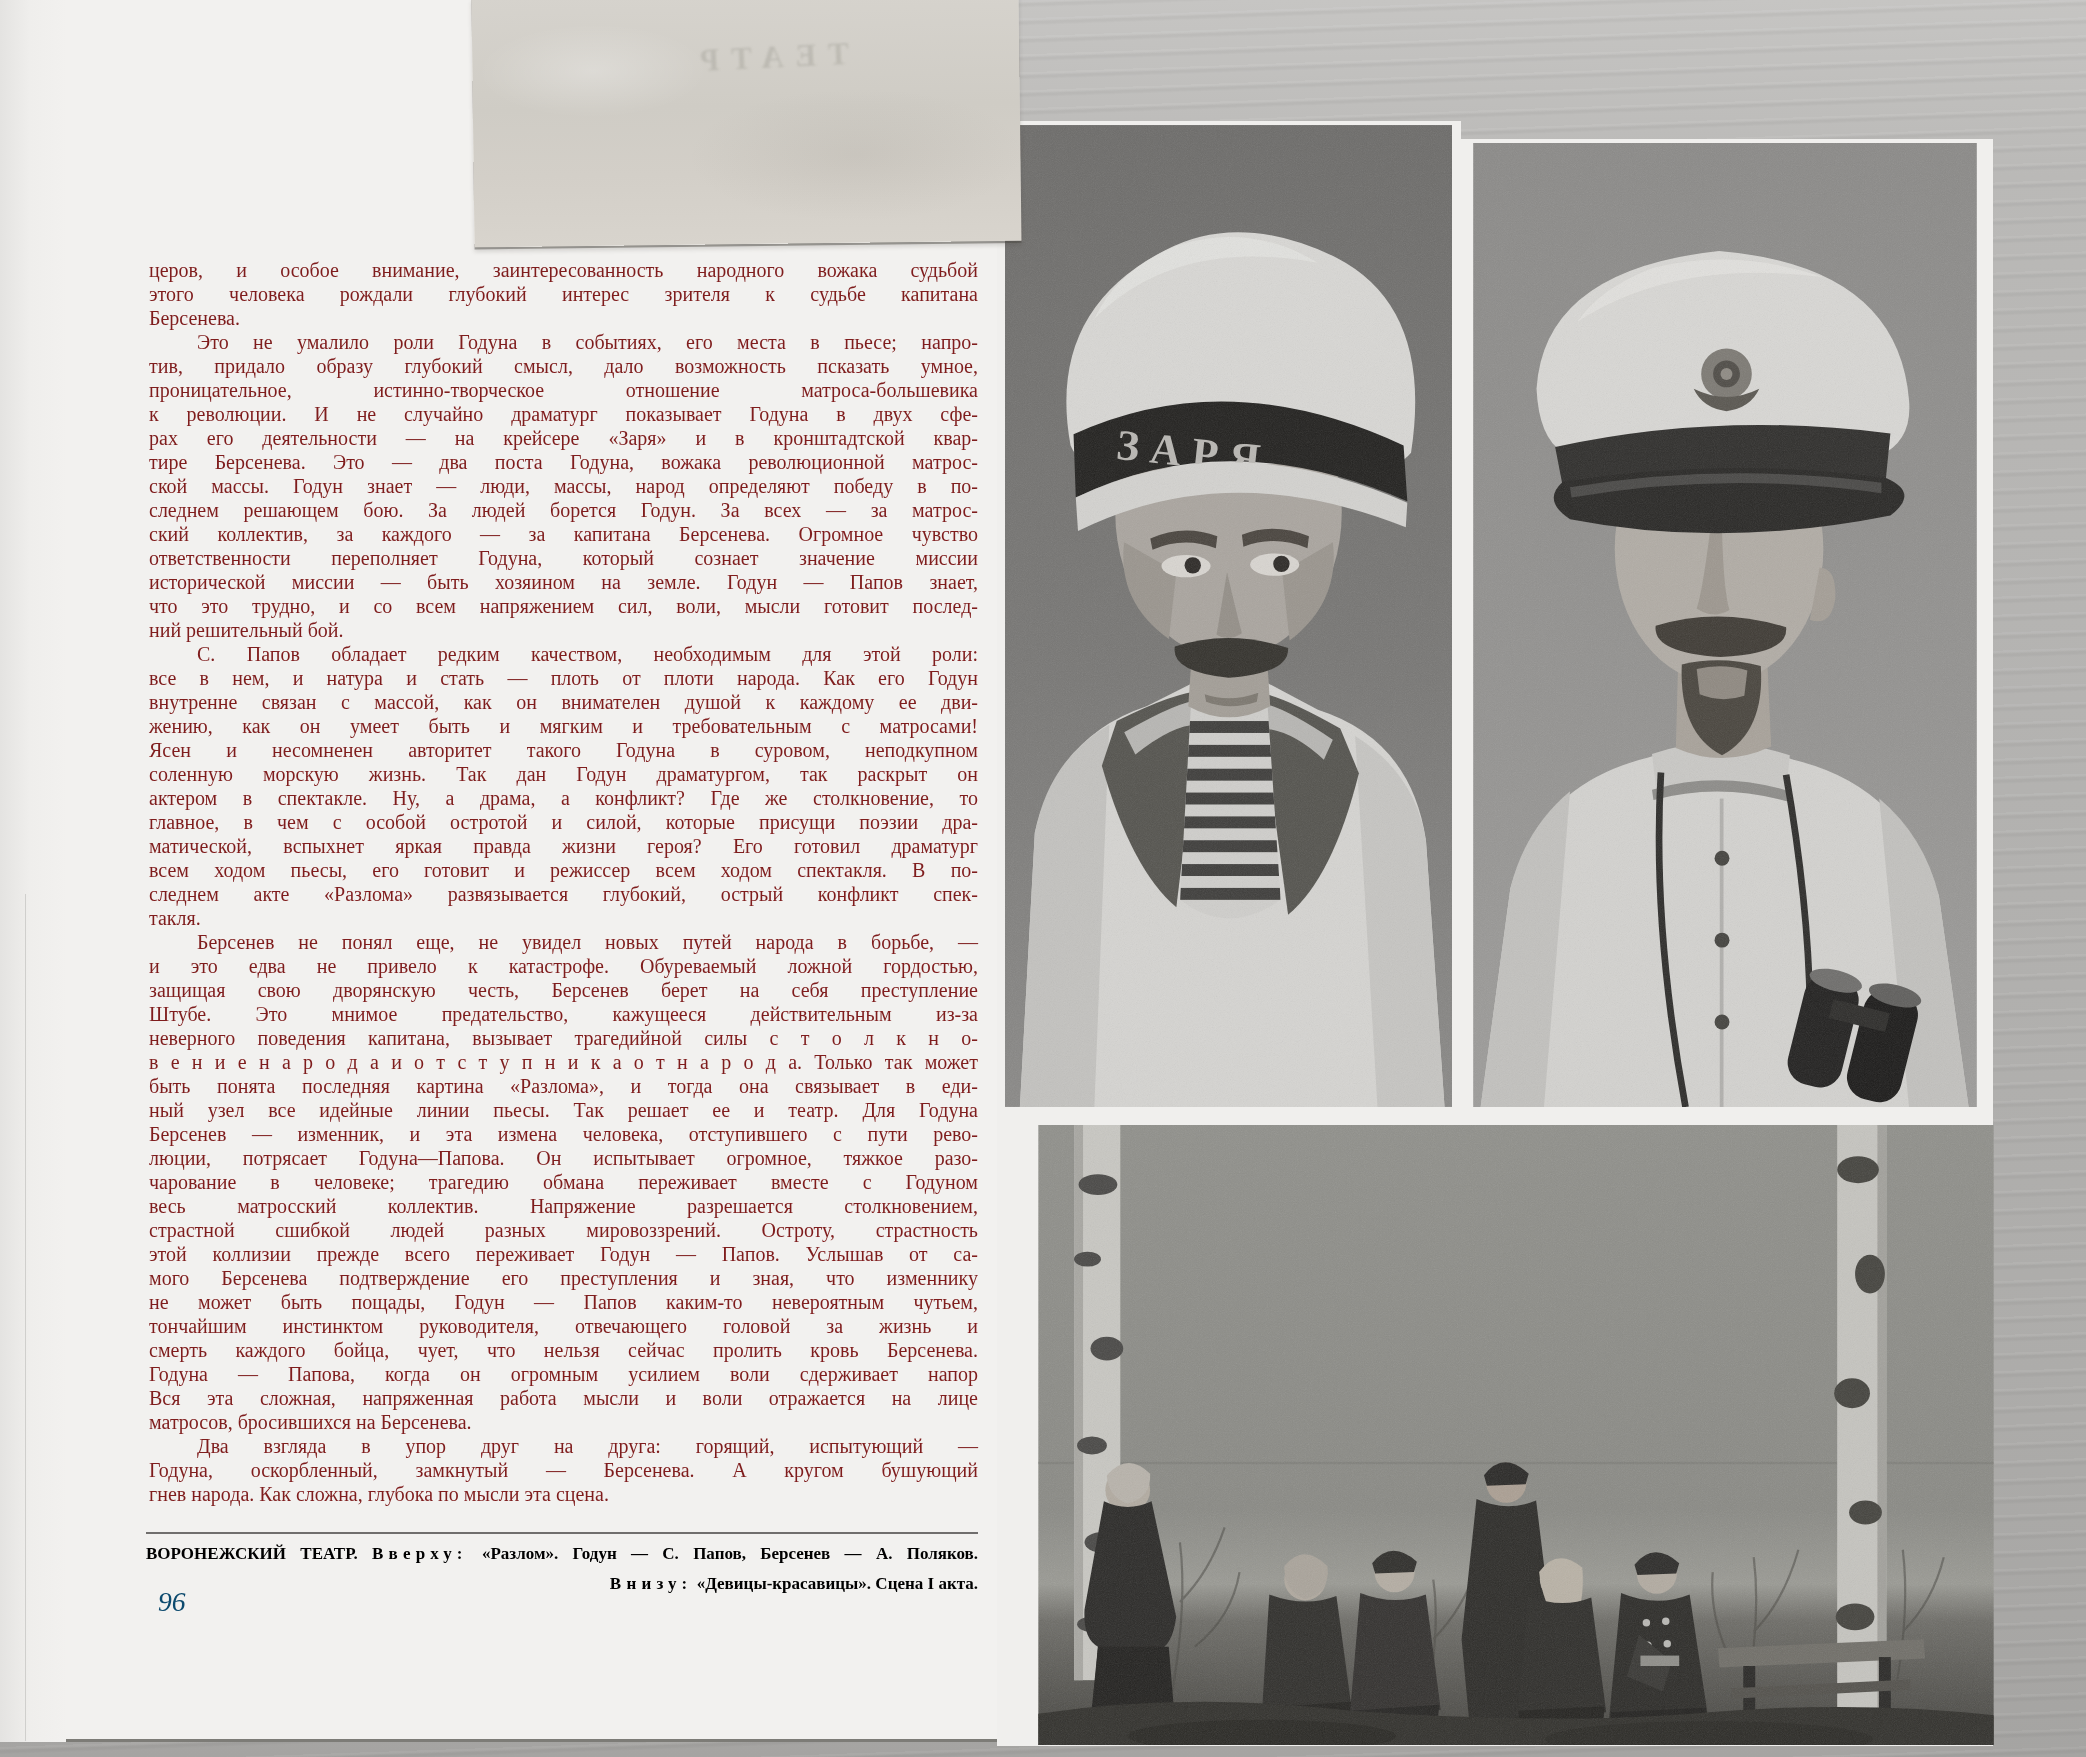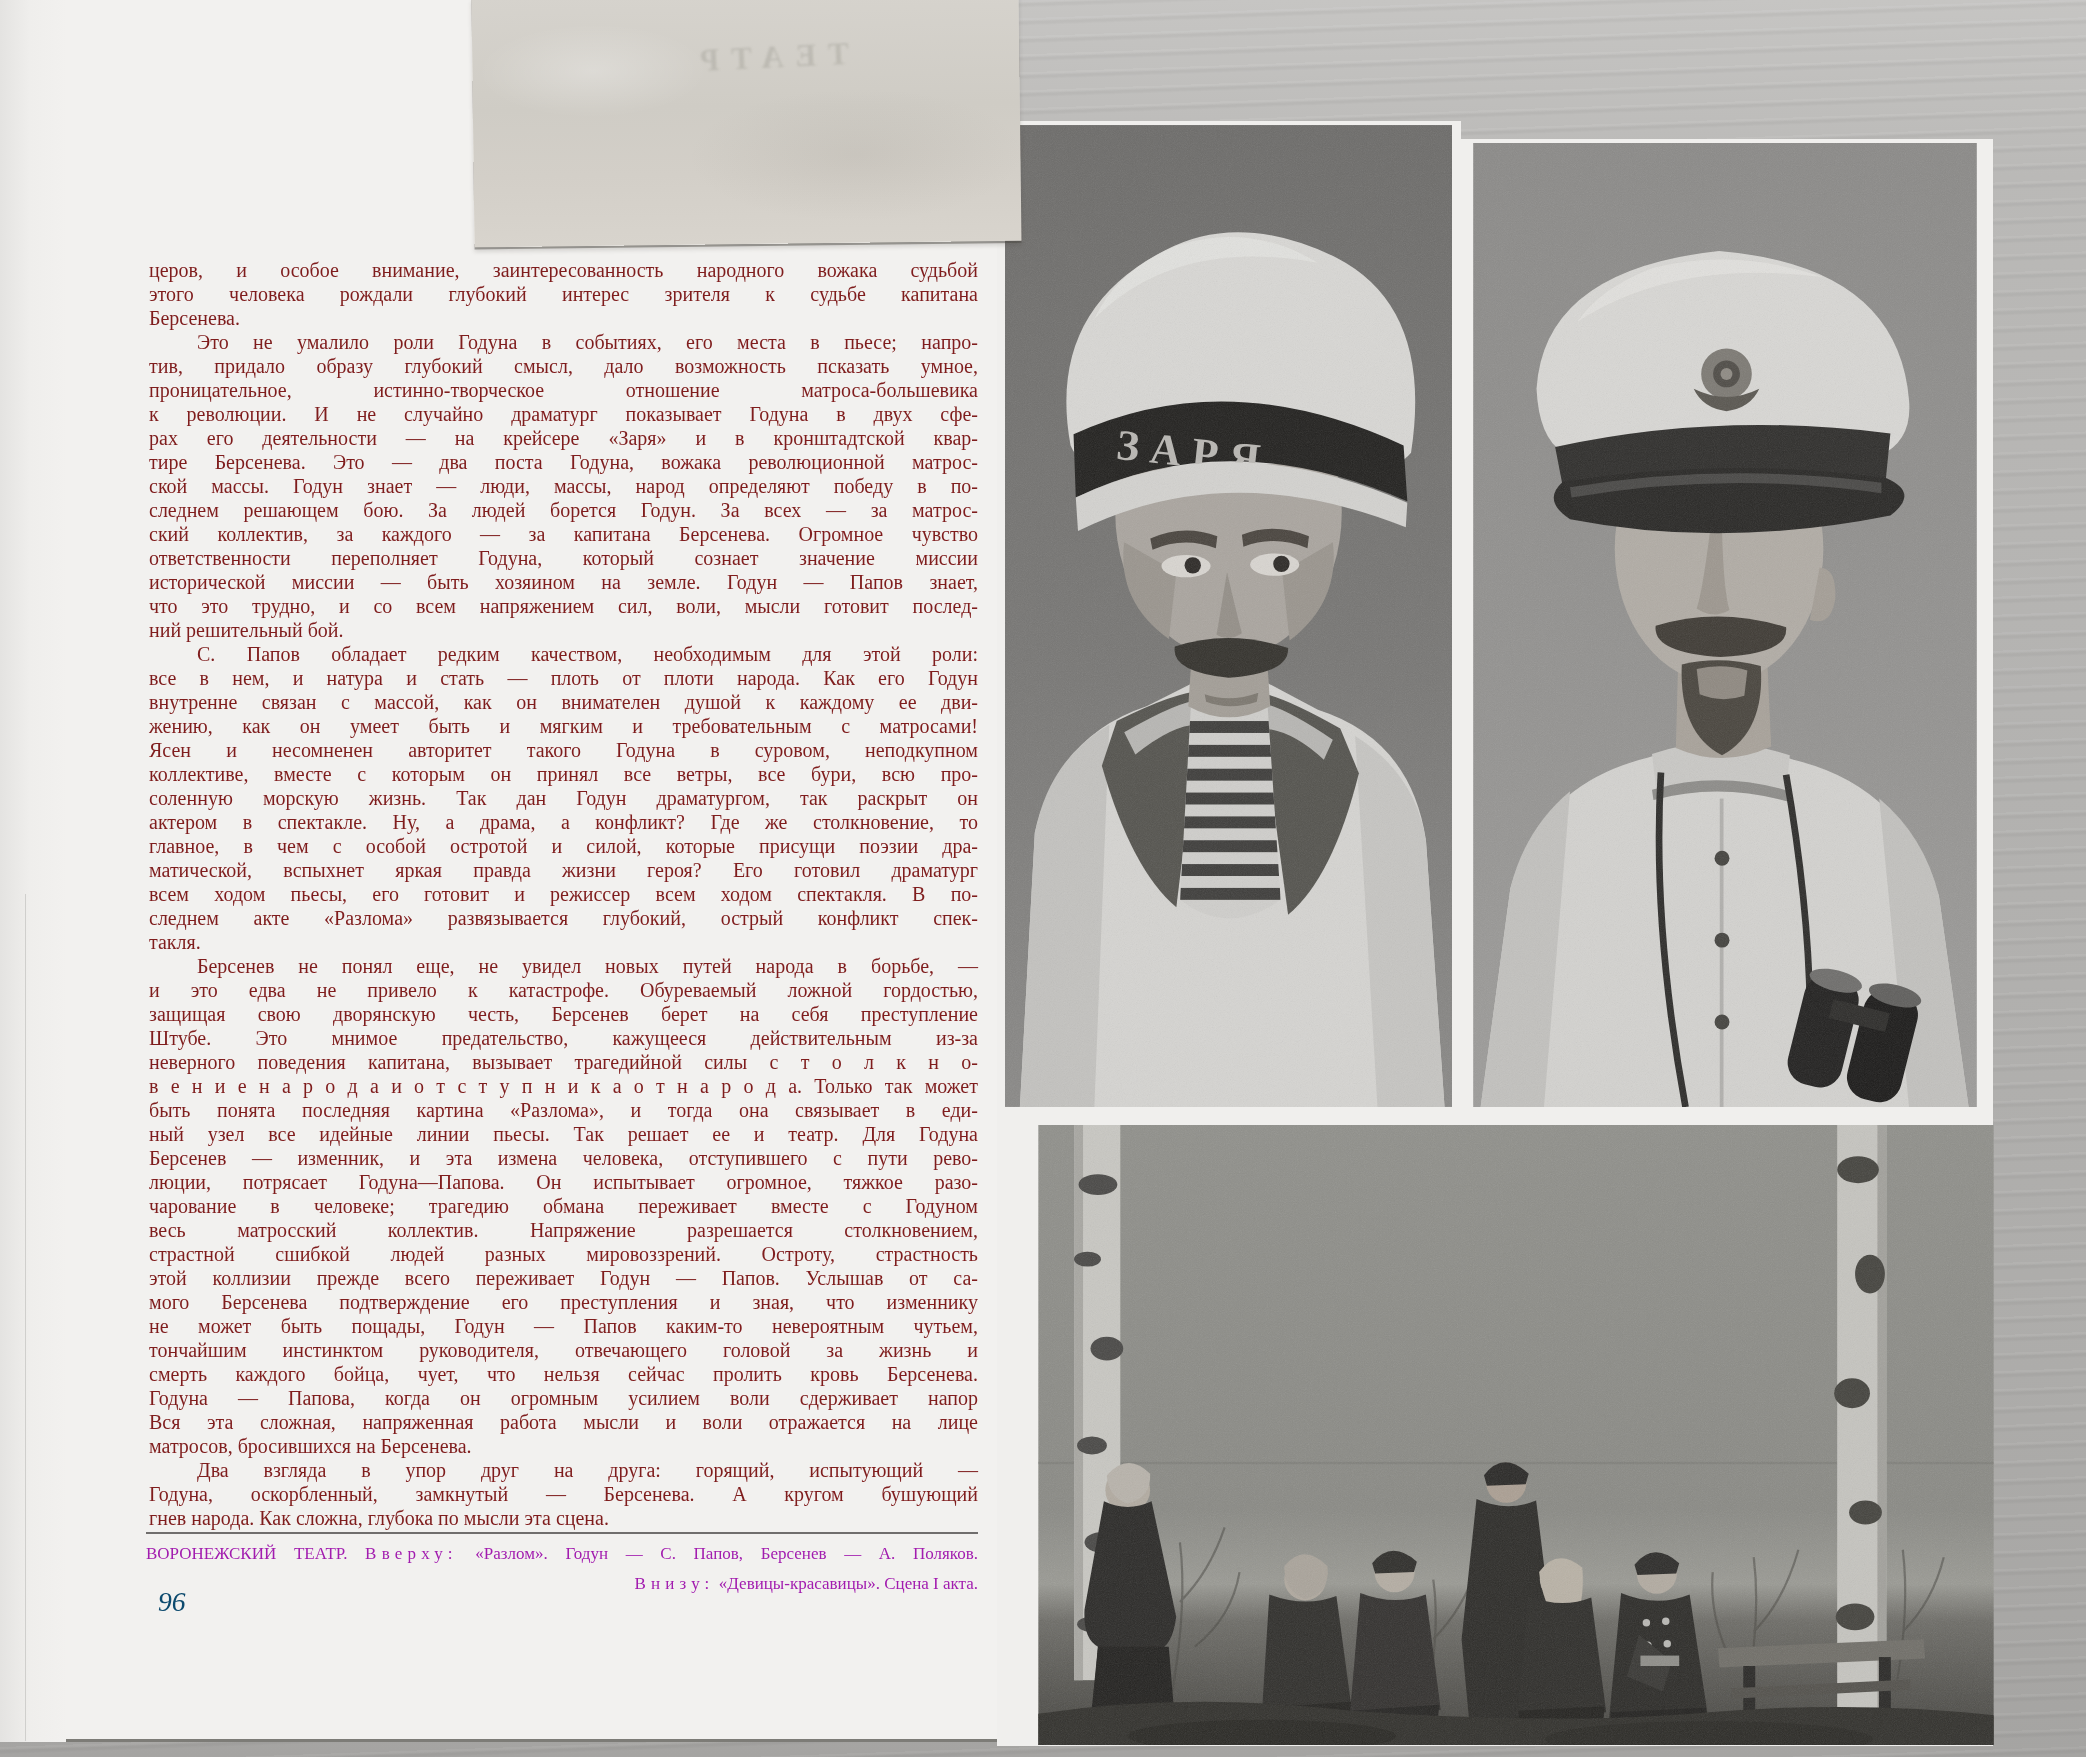--- a/index.html
+++ b/index.html
@@ -50,21 +50,21 @@
   #article{
     left:149px;top:258px;width:829px;
     font-size:20px;line-height:24px;color:#7f1d1d;
   }
   .para{margin:0;}
   .line{text-align:justify;text-align-last:justify;height:24px;}
   .line.last{text-align-last:left;}
   .para.indent .line:first-child{text-indent:48px;}
   
   #caption-rule{left:146px;top:1532px;width:832px;height:2.2px;background:#4f4e4c;opacity:.8;}
-  #caption{left:146px;top:1544px;width:832px;font-size:17px;font-weight:normal;color:#a21caf;}
+  #caption{left:146px;top:1544px;width:832px;font-size:17px;font-weight:bold;color:#000000;}
   #caption .cap-line1{text-align:justify;text-align-last:justify;height:30px;}
   #caption .cap-line2{text-align:right;height:30px;}
   .sp{letter-spacing:5.2px;}
   
   #page-number{
     left:158px;top:1586px;font-style:italic;font-size:27.6px;color:#0c4a6e;
   }
 </style>
 </head>
 <body>
@@ -352,21 +352,20 @@
       <div class="line">исторической миссии — быть хозяином на земле. Годун — Папов знает,</div>
       <div class="line">что это трудно, и со всем напряжением сил, воли, мысли готовит послед-</div>
       <div class="line last">ний решительный бой.</div>
     </div>
     <div class="para indent">
       <div class="line">С. Папов обладает редким качеством, необходимым для этой роли:</div>
       <div class="line">все в нем, и натура и стать — плоть от плоти народа.  Как его  Годун</div>
       <div class="line">внутренне связан с массой, как он внимателен душой к каждому ее дви-</div>
       <div class="line">жению, как он умеет быть и мягким и требовательным  с  матросами!</div>
       <div class="line">Ясен и несомненен  авторитет такого Годуна в суровом,  неподкупном</div>
-      <div class="line">коллективе, вместе с которым он принял все ветры, все бури, всю про-</div>
       <div class="line">соленную морскую жизнь. Так дан Годун драматургом, так раскрыт он</div>
       <div class="line">актером в спектакле. Ну, а драма, а конфликт? Где же столкновение, то</div>
       <div class="line">главное, в чем с особой остротой и силой, которые присущи поэзии дра-</div>
       <div class="line">матической, вспыхнет яркая правда жизни героя? Его готовил драматург</div>
       <div class="line">всем ходом пьесы, его готовит и режиссер всем ходом спектакля. В по-</div>
       <div class="line">следнем акте «Разлома» развязывается глубокий, острый конфликт спек-</div>
       <div class="line last">такля.</div>
     </div>
     <div class="para indent">
       <div class="line">Берсенев не понял еще, не увидел новых путей народа в борьбе, —</div>

